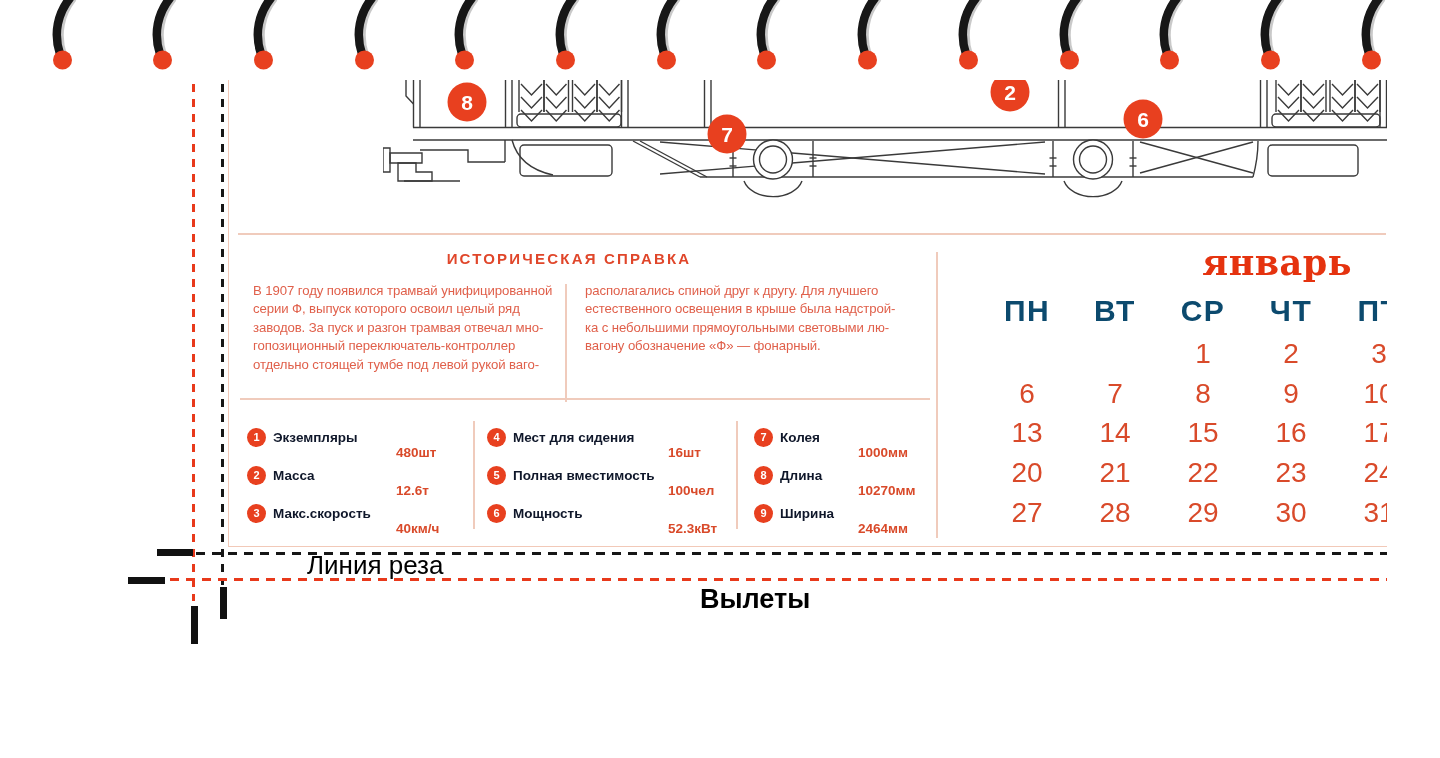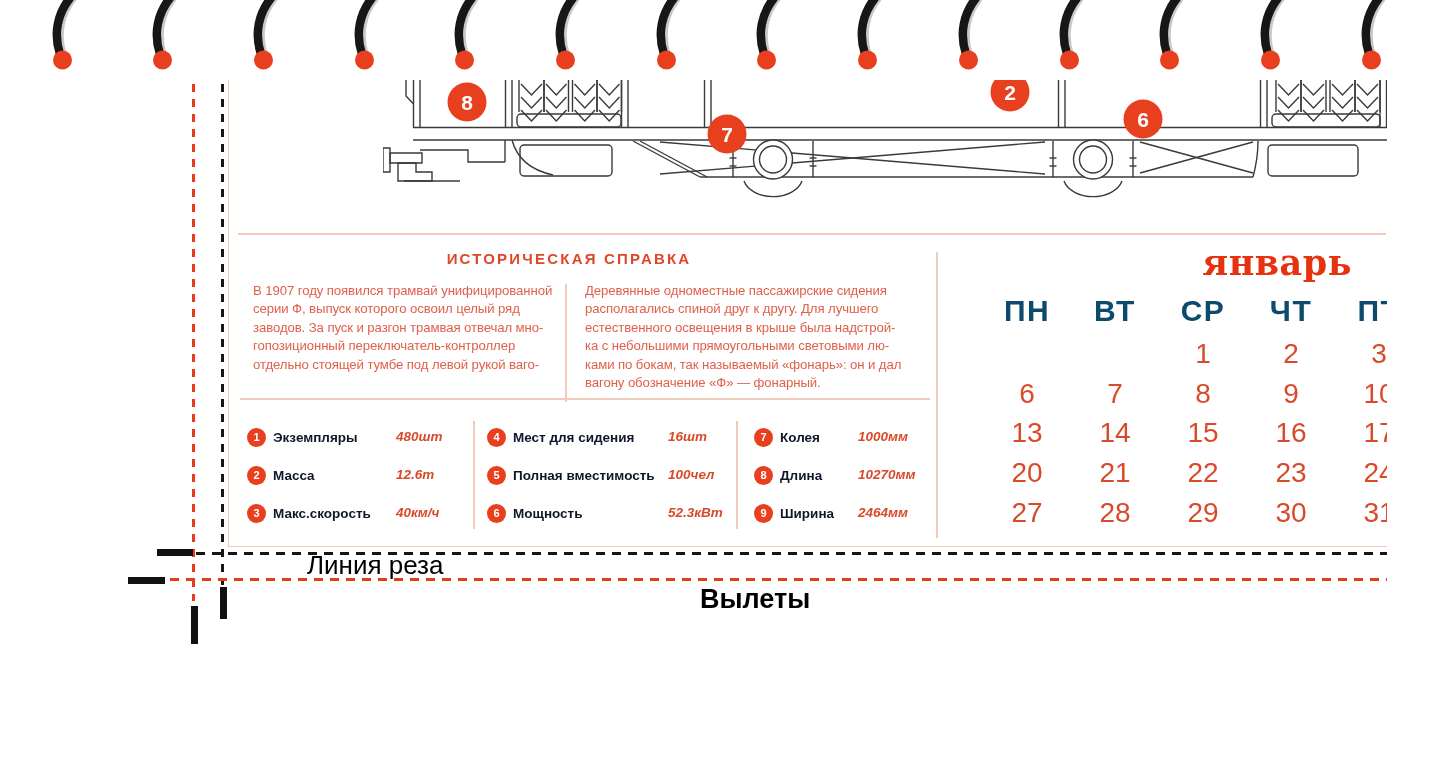--- a/index.html
+++ b/index.html
@@ -33,21 +33,21 @@
   .para.c1{left:253px;width:310px;}
   .para.c2{left:585px;width:345px;}
 
   
   .spec-row{position:absolute;height:20px;display:flex;align-items:center;}
   .spec-num{
     width:19px;height:19px;border-radius:50%;background:#e8401f;color:#ffffff;
     font-size:11px;font-weight:bold;display:flex;align-items:center;justify-content:center;flex:0 0 19px;
   }
   .spec-label{font-size:13.5px;font-weight:bold;color:#0f172a;white-space:nowrap;}
-  .spec-value{position:absolute;top:0;height:20px;line-height:20px;font-size:13.5px;font-weight:bold;color:#d94a2a;white-space:nowrap;font-style:italic;}
+  .spec-value{position:absolute;top:16px;height:20px;line-height:20px;font-size:13.5px;font-weight:bold;color:#d94a2a;white-space:nowrap;}
 
   
   .month{
     position:absolute;top:242px;right:35px;
     font-family:"DejaVu Serif","Liberation Serif",serif;font-weight:bold;
     font-size:35px;color:#e5330f;letter-spacing:0.5px;
   }
   .dow{position:absolute;top:295px;height:32px;line-height:32px;width:88px;text-align:center;
        font-size:30px;font-weight:bold;letter-spacing:1.5px;color:#0c4a6e;}
   .date-cell{position:absolute;height:40px;line-height:40px;width:88px;text-align:center;
@@ -273,25 +273,23 @@
 
     <div class="heading">ИСТОРИЧЕСКАЯ СПРАВКА</div>
     <div class="para c1" id="para1">
         <div>В 1907 году появился трамвай унифицированной</div>
         <div>серии Ф, выпуск которого освоил целый ряд</div>
         <div>заводов. За пуск и разгон трамвая отвечал мно-</div>
         <div>гопозиционный переключатель-контроллер</div>
         <div>отдельно стоящей тумбе под левой рукой ваго-</div>
       </div>
     <div class="para c2" id="para2">
-        <div>Деревянные одноместные пассажирские сидения</div>
         <div>располагались спиной друг к другу. Для лучшего</div>
         <div>естественного освещения в крыше была надстрой-</div>
         <div>ка с небольшими прямоугольными световыми лю-</div>
-        <div>ками по бокам, так называемый «фонарь»: он и дал</div>
         <div>вагону обозначение «Ф» — фонарный.</div>
       </div>
 
     <div id="specs">
         <div class="spec-row" style="left: 247px; top: 427px;">
           <div class="spec-num">1</div>
           <div class="spec-label" style="margin-left: 7px;">Экземпляры</div>
           <div class="spec-value" style="left: 149px;">480шт</div>
         </div>
         <div class="spec-row" style="left: 247px; top: 465px;">

